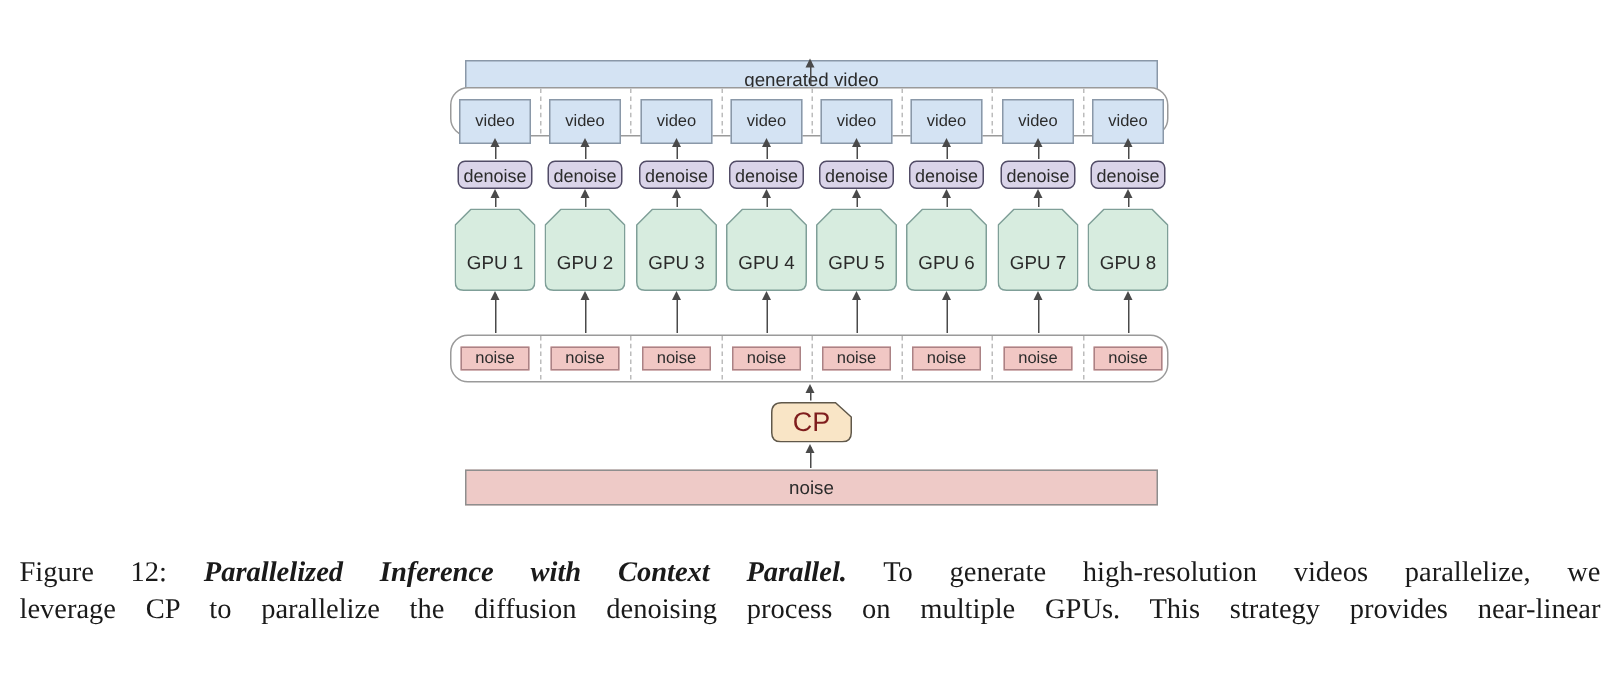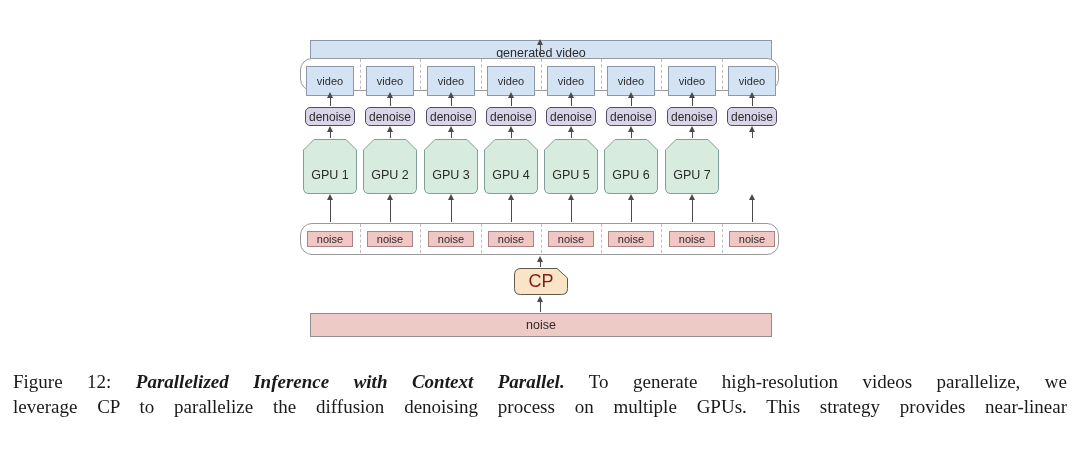--- a/index.html
+++ b/index.html
@@ -150,20 +150,26 @@
         <path d="M 11 0.5 L 43 0.5 L 53.5 11 L 53.5 49 Q 53.5 54.5 48 54.5 L 6 54.5 Q 0.5 54.5 0.5 49 L 0.5 11 Z" fill="#d7ecdf" stroke="#7f9f98" stroke-width="1"></path>
       </svg>
     <span class="lbl">GPU 6</span>
   </div>
   <div class="gpu c7">
     <svg width="54" height="55" viewBox="0 0 54 55">
         <path d="M 11 0.5 L 43 0.5 L 53.5 11 L 53.5 49 Q 53.5 54.5 48 54.5 L 6 54.5 Q 0.5 54.5 0.5 49 L 0.5 11 Z" fill="#d7ecdf" stroke="#7f9f98" stroke-width="1"></path>
       </svg>
     <span class="lbl">GPU 7</span>
   </div>
+  <div class="gpu c8">
+    <svg width="54" height="55" viewBox="0 0 54 55">
+        <path d="M 11 0.5 L 43 0.5 L 53.5 11 L 53.5 49 Q 53.5 54.5 48 54.5 L 6 54.5 Q 0.5 54.5 0.5 49 L 0.5 11 Z" fill="#d7ecdf" stroke="#7f9f98" stroke-width="1"></path>
+      </svg>
+    <span class="lbl">GPU 8</span>
+  </div>
 
   <div class="arrow ar-col ar-gpu c1"></div>
   <div class="arrow ar-col ar-gpu c2"></div>
   <div class="arrow ar-col ar-gpu c3"></div>
   <div class="arrow ar-col ar-gpu c4"></div>
   <div class="arrow ar-col ar-gpu c5"></div>
   <div class="arrow ar-col ar-gpu c6"></div>
   <div class="arrow ar-col ar-gpu c7"></div>
   <div class="arrow ar-col ar-gpu c8"></div>
 

